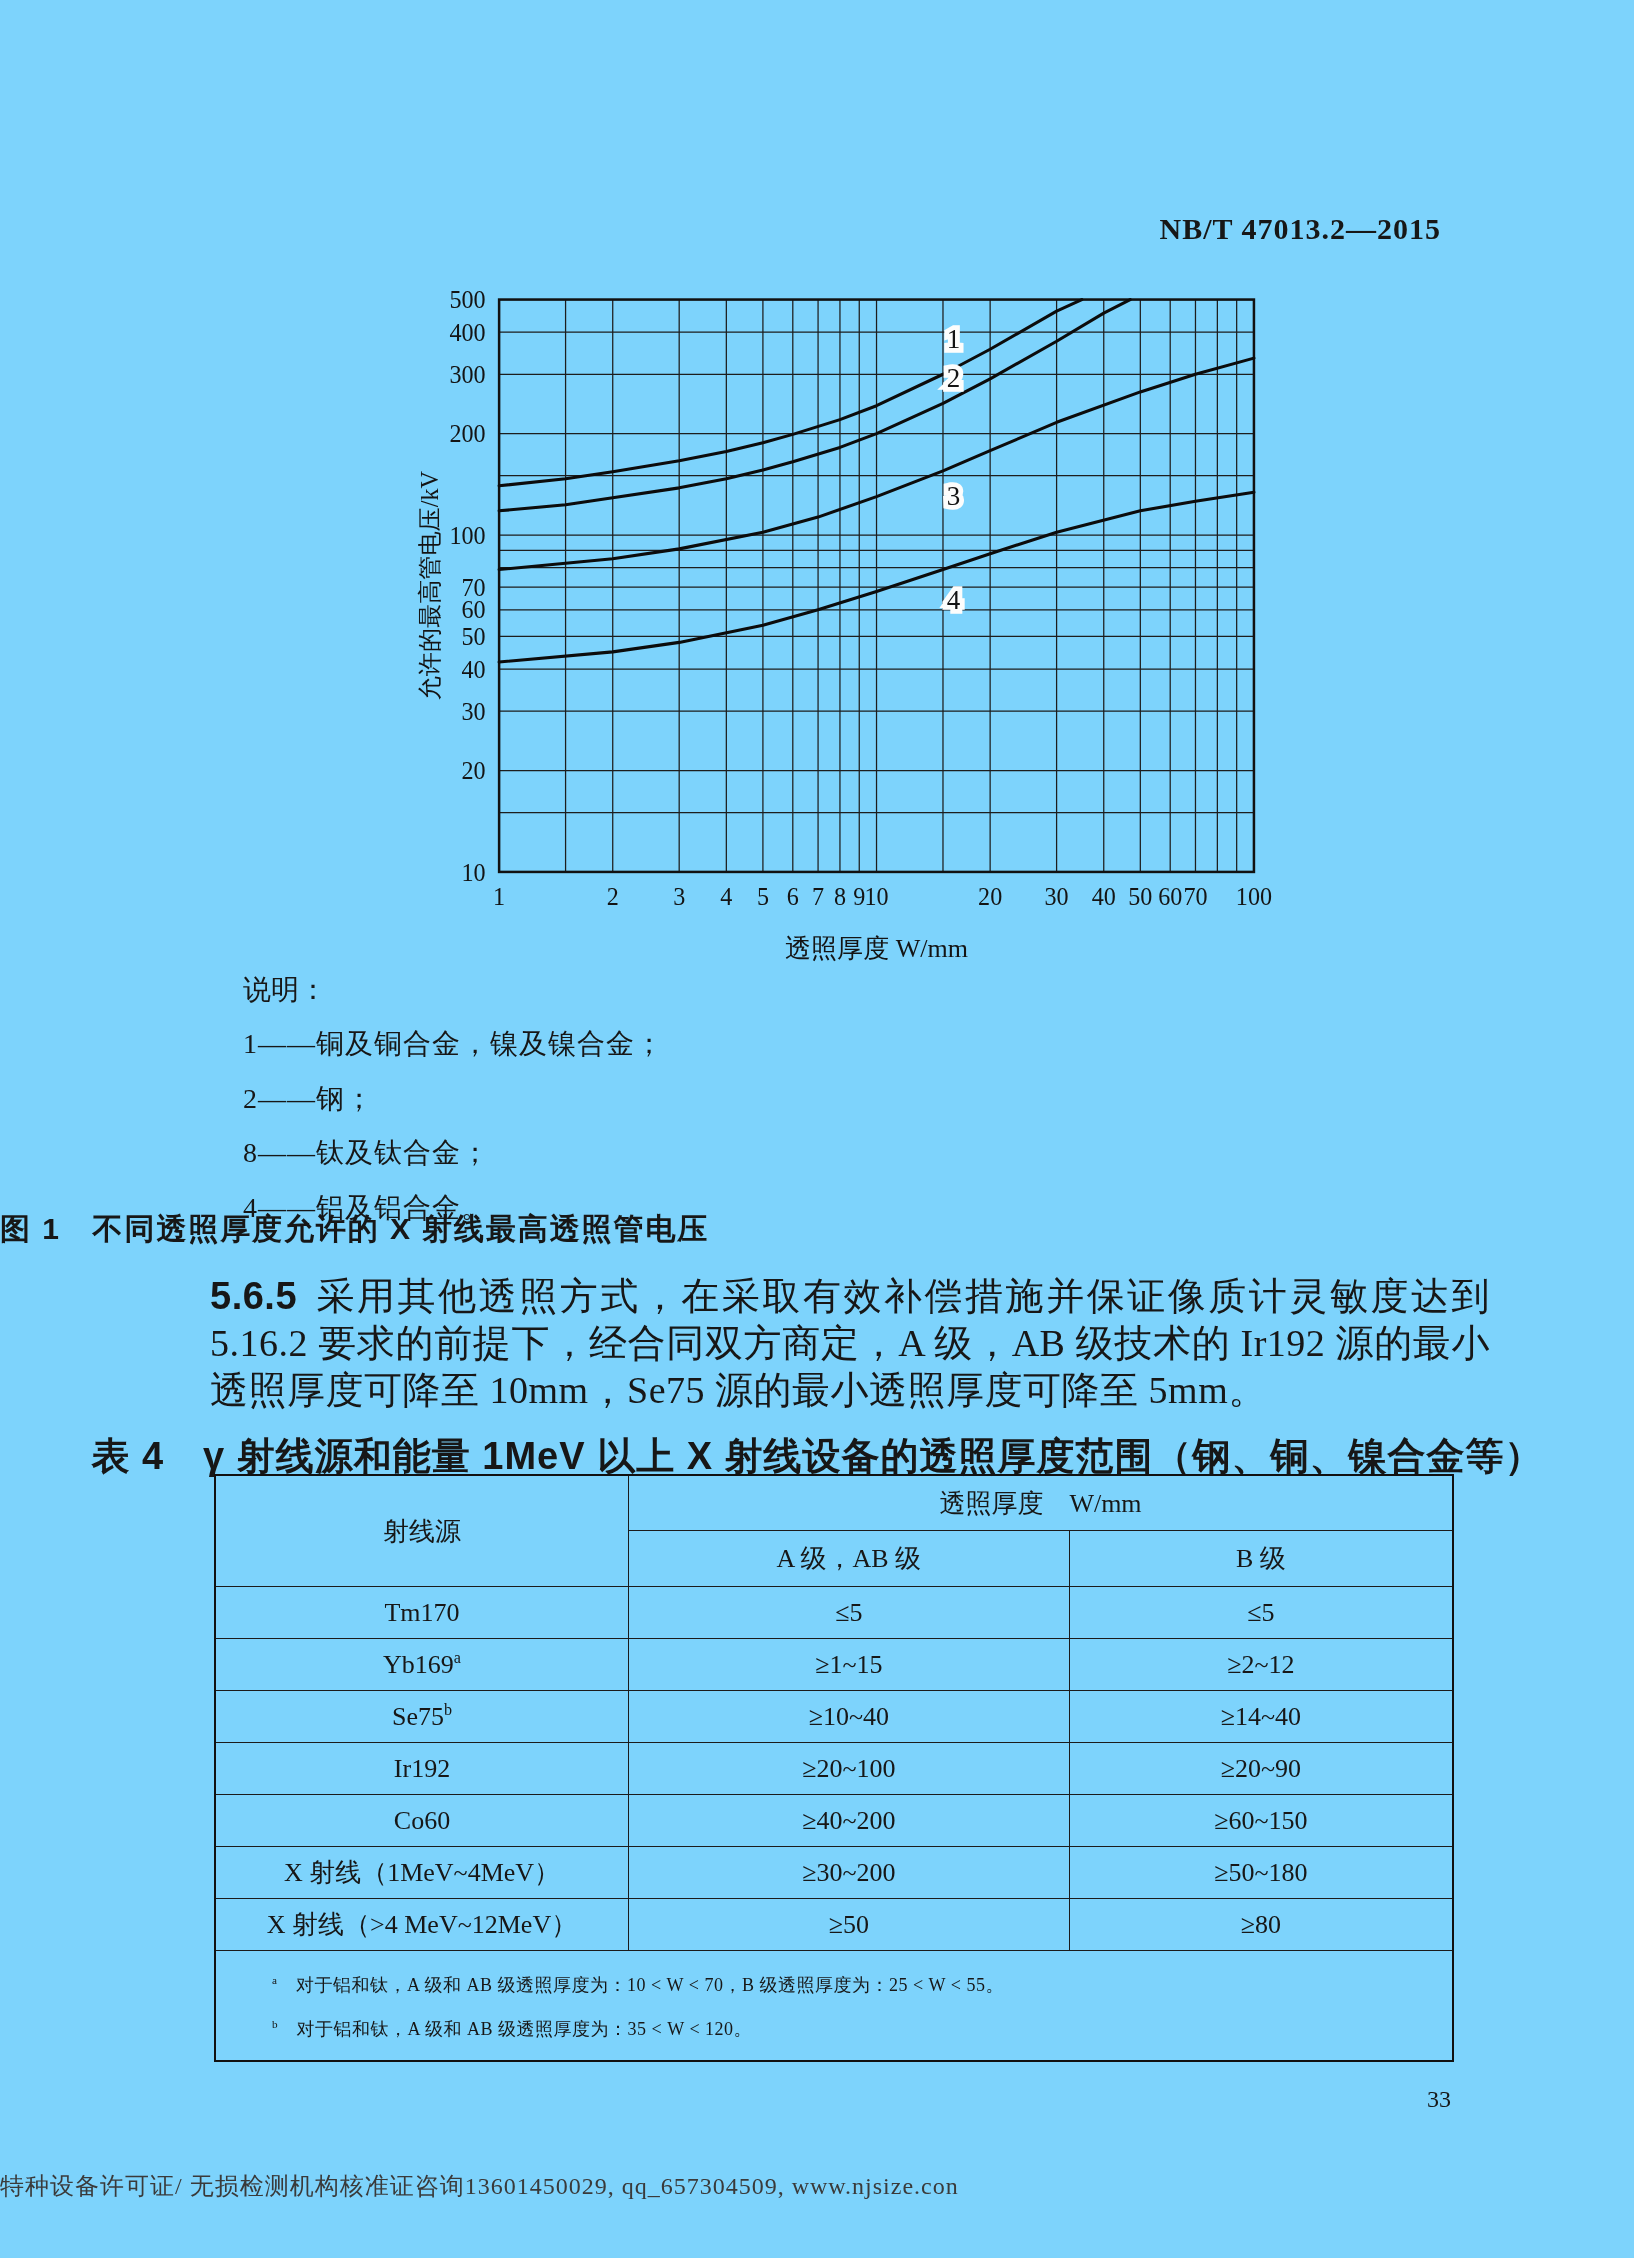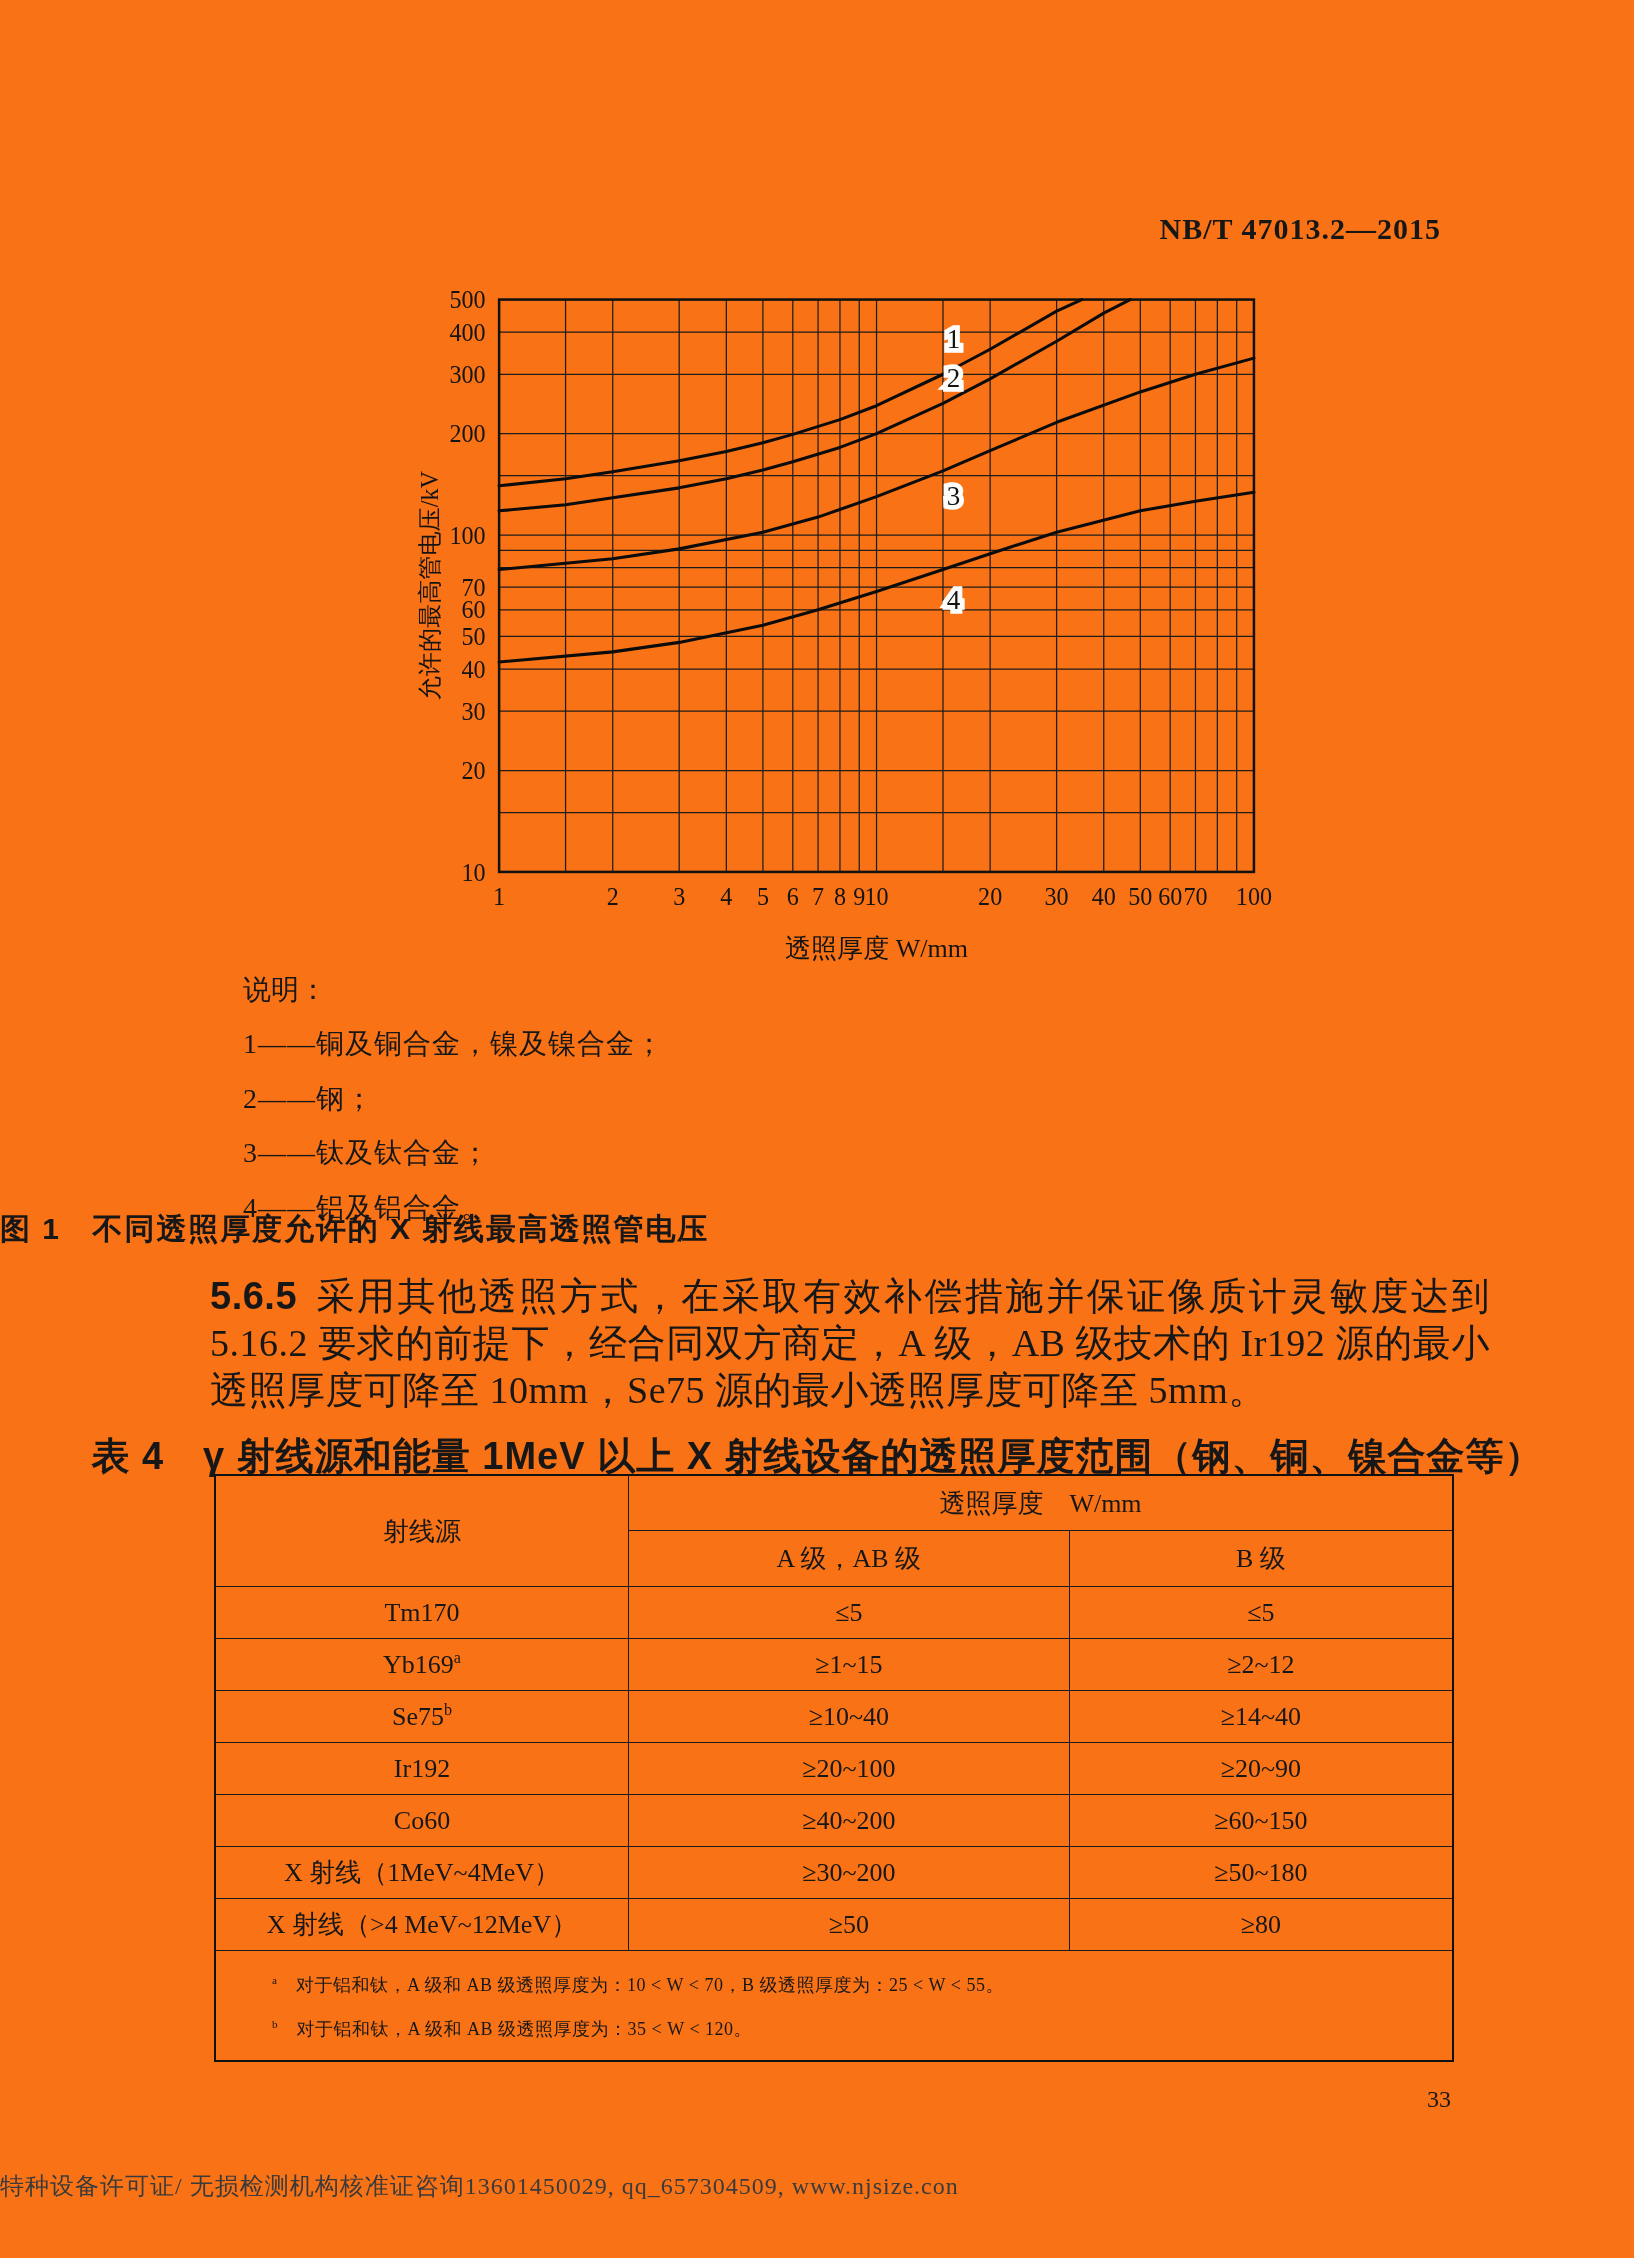--- a/index.html
+++ b/index.html
@@ -1,18 +1,18 @@
 <!DOCTYPE html>
 <html><head>
 <meta charset="utf-8">
 <style>
   html,body{margin:0;padding:0;background:#d8d8d8;}
   .page{
     position:relative; width:1635px; height:2258px; margin:0 auto;
-    background:#f97316; color:#171717; overflow:hidden;
+    background:#7dd3fc; color:#171717; overflow:hidden;
     font-family:"Liberation Serif","DejaVu Serif",serif;
   }
   .header-right{
     position:absolute; top:212px; left:966px; width:475px;
     text-align:right; font-size:30px; font-weight:600; letter-spacing:1px;
   }
   .chart-wrap{ position:absolute; left:415px; top:259px; width:869px; height:722px; }
   .legend{ position:absolute; left:243px; top:971px; font-size:28px; }
   .legend .lg-title{ margin-bottom:13.5px; }
   .legend .lg-item{ margin-top:16.4px; letter-spacing:1px; }
@@ -141,21 +141,21 @@
         <text x="869" y="669" font-size="25" text-anchor="middle">100</text>
         <text x="24" y="338.5" font-size="25" text-anchor="middle" transform="rotate(-90 24 338.5)">允许的最高管电压/kV</text>
         <text x="478" y="723" font-size="27" text-anchor="middle">透照厚度 W/mm</text>
       </svg>
   </div>
 
   <div class="legend">
     <div class="lg-title">说明：</div>
     <div class="lg-item">1——铜及铜合金，镍及镍合金；</div>
     <div class="lg-item">2——钢；</div>
-    <div class="lg-item">3——钛及钛合金；</div>
+    <div class="lg-item">8——钛及钛合金；</div>
     <div class="lg-item">4——铝及铝合金。</div>
   </div>
 
   <div class="fig-caption">图 1　不同透照厚度允许的 X 射线最高透照管电压</div>
 
   <div class="clause"><span class="clause-num">5.6.5</span><span>采用其他透照方式，在采取有效补偿措施并保证像质计灵敏度达到 5.16.2 要求的前提下，经合同双方商定，A 级，AB 级技术的 Ir192 源的最小透照厚度可降至 10mm，Se75 源的最小透照厚度可降至 5mm。</span></div>
 
   <div class="tbl-title">表 4　γ 射线源和能量 1MeV 以上 X 射线设备的透照厚度范围（钢、铜、镍合金等）</div>
 
   <table class="std">

